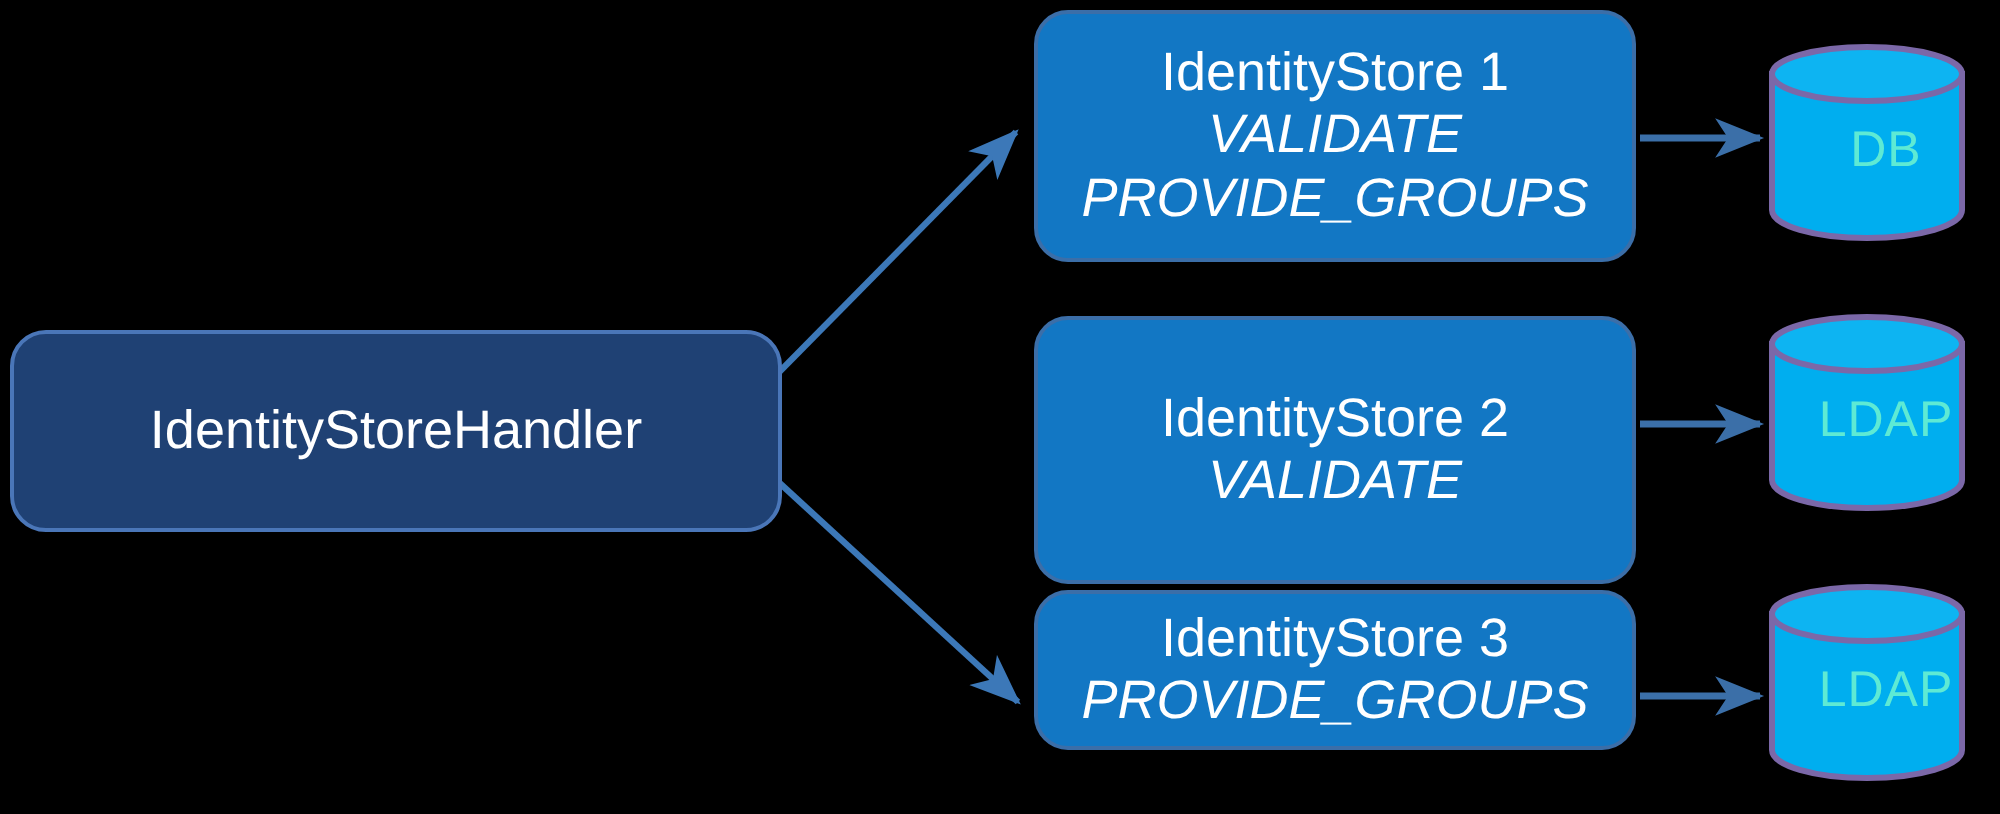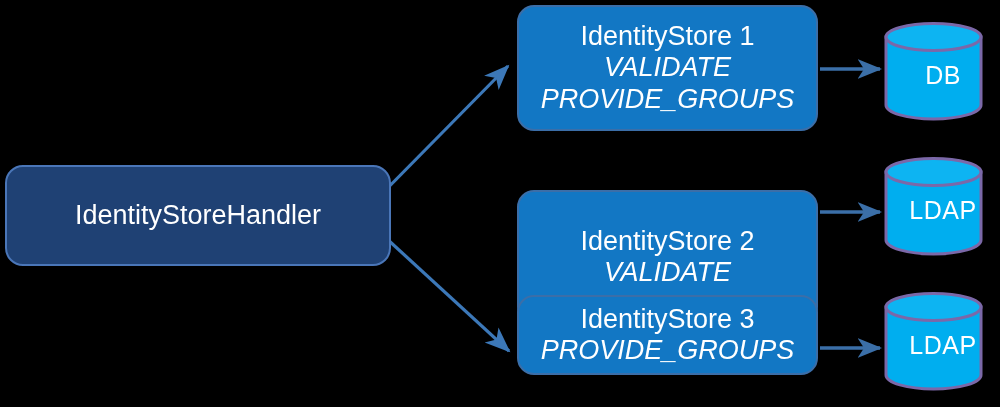--- a/index.html
+++ b/index.html
@@ -44,21 +44,21 @@
 
   .store-box {
     left: 517px;
     width: 301px;
     background: #1277c4;
     border: 2px solid #3b6ea8;
     border-radius: 17px;
     font-size: 27px;
   }
   .store-box-1 { top: 5px;   height: 126px; }
-  .store-box-2 { top: 158px; height: 134px; margin-top: 32px; }
+  .store-box-2 { top: 158px; height: 134px; }
   .store-box-3 { top: 295px; height: 80px; }
 
   .store-line { display: block; }
   .store-line-sub { display: block; font-style: italic; }
 
   
   .cylinder {
     position: absolute;
     left: 884px;
     width: 99px;
@@ -80,21 +80,21 @@
     position: absolute;
     left: 0;
     top: 0;
     width: 100%;
     height: 100%;
     display: flex;
     align-items: center;
     justify-content: center;
     padding-top: 8px;
     box-sizing: border-box;
-    color: #ffffff;
+    color: #5eead4;
     font-size: 25px;
     letter-spacing: 0.5px;
     pointer-events: none;
     padding-left: 19px;
   }
 
   
   #connectors {
     position: absolute;
     left: 0;

